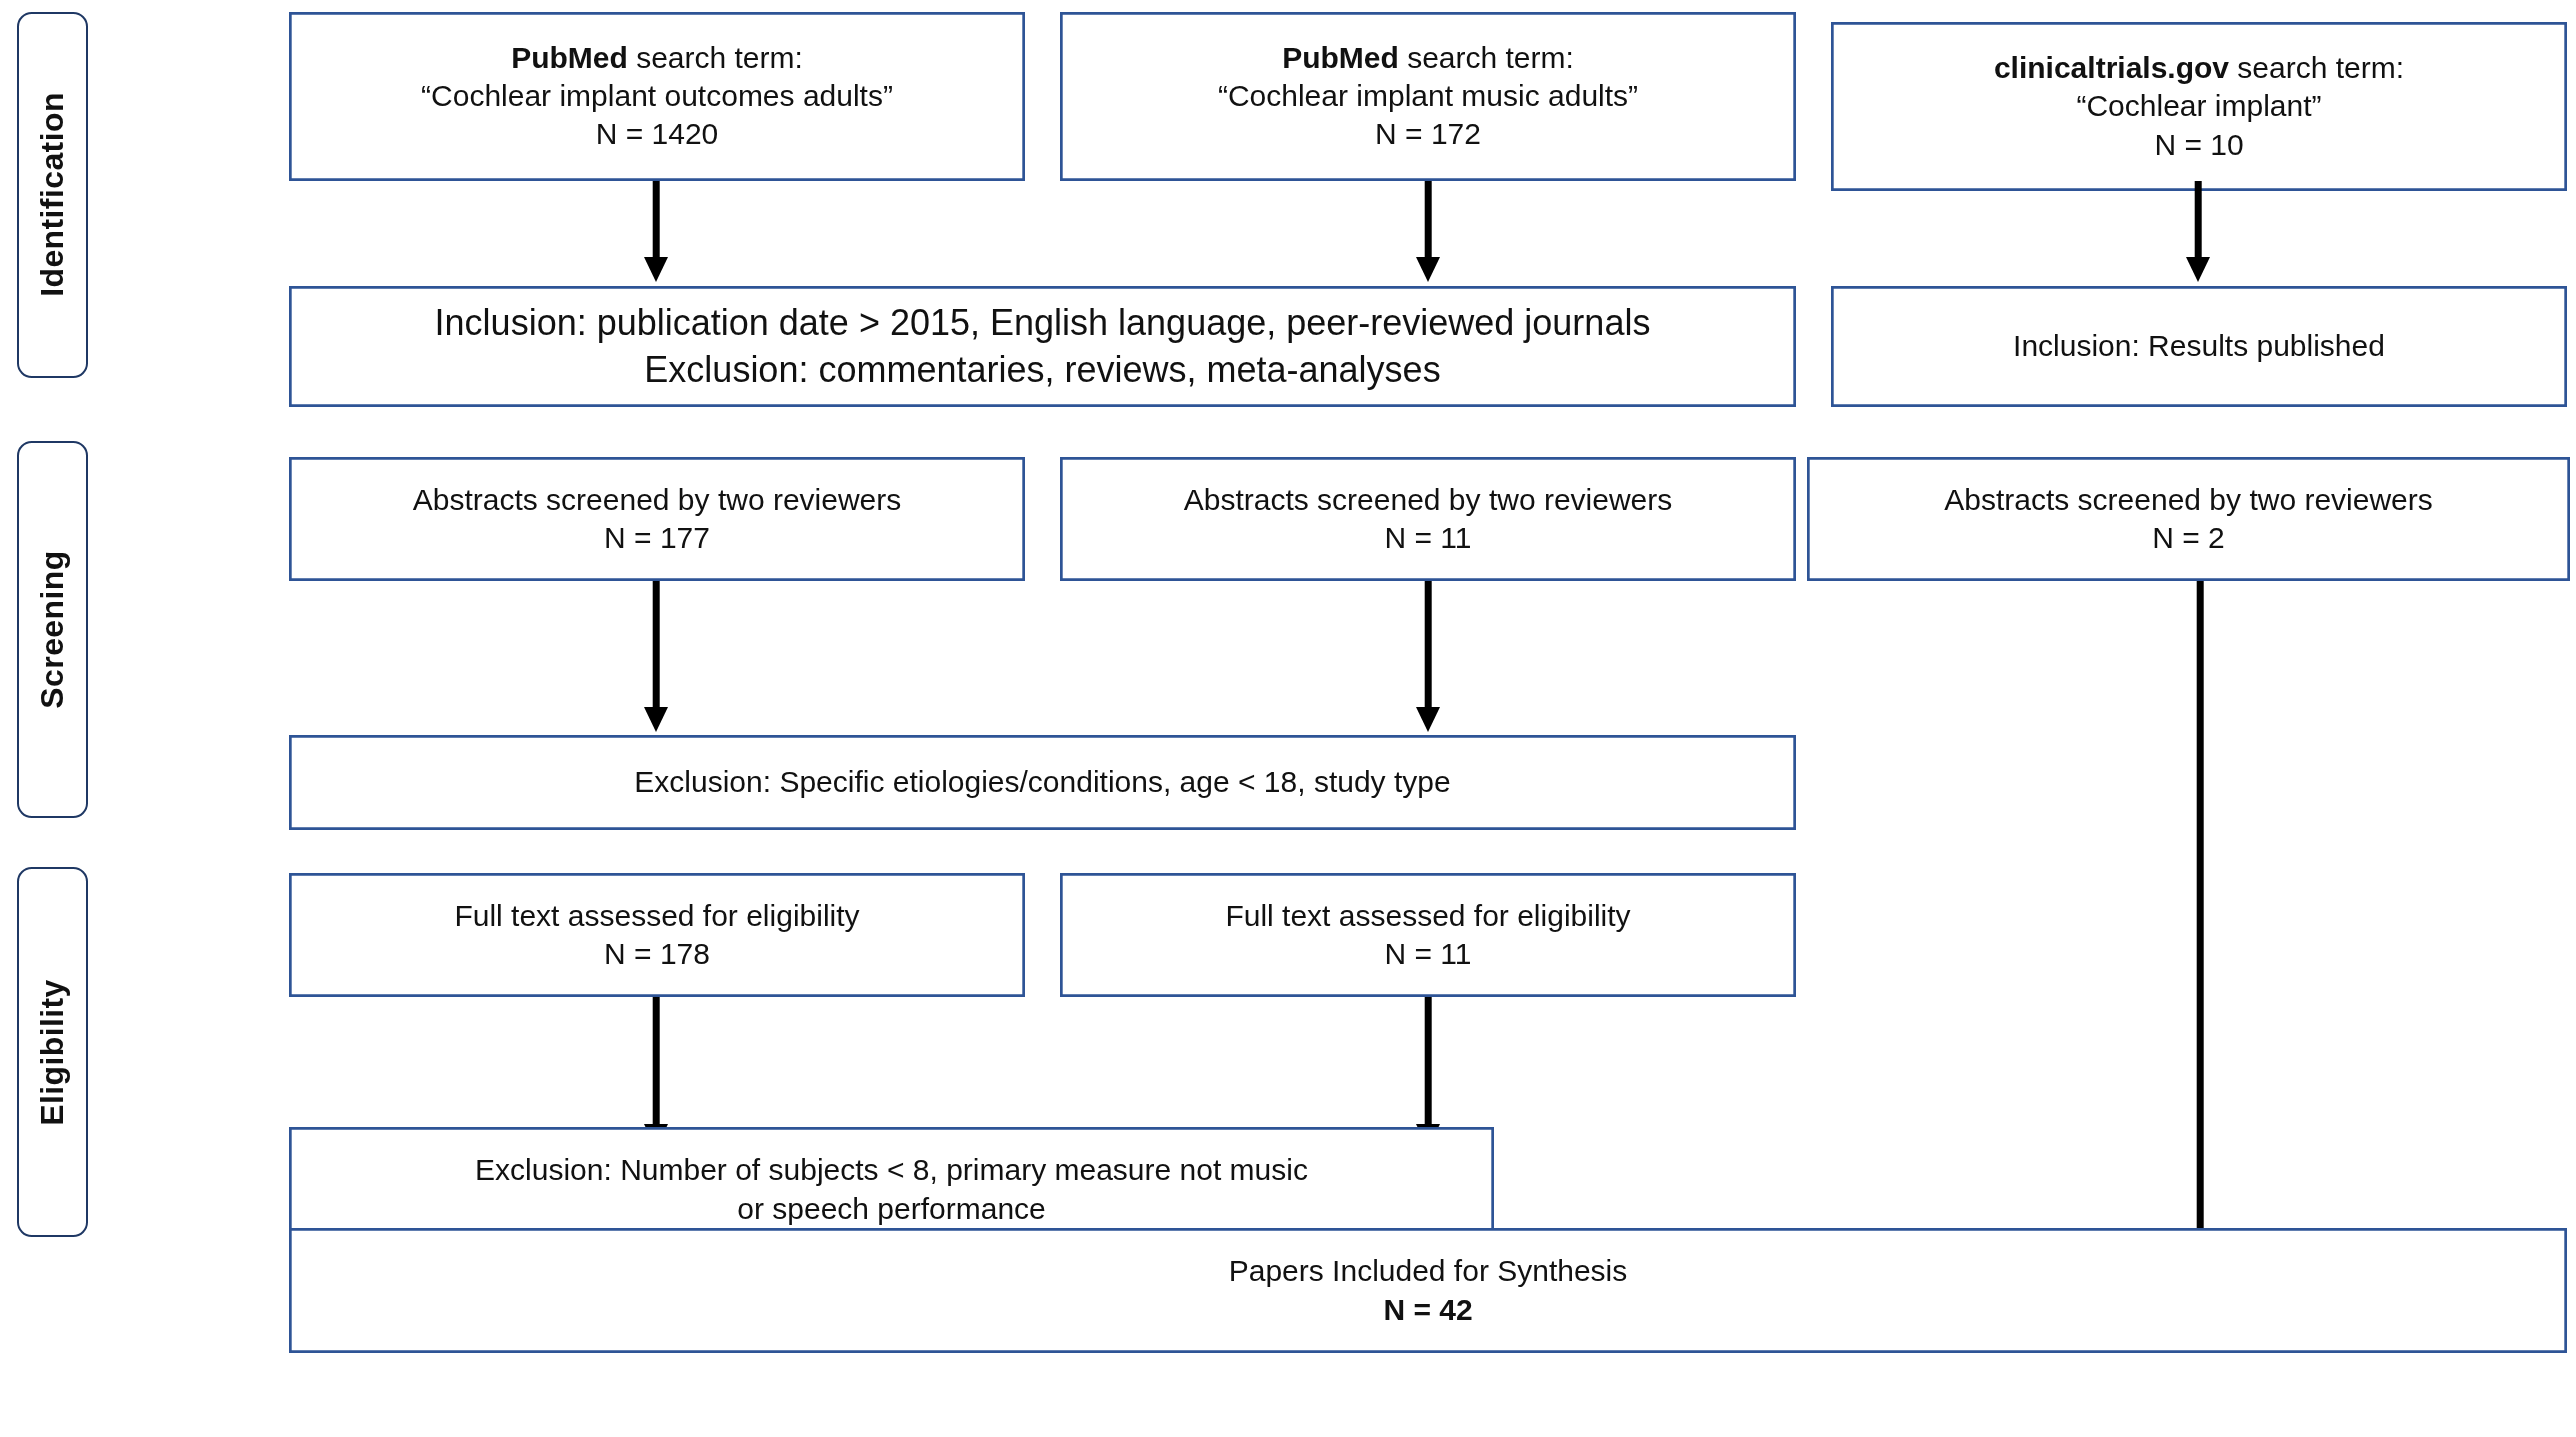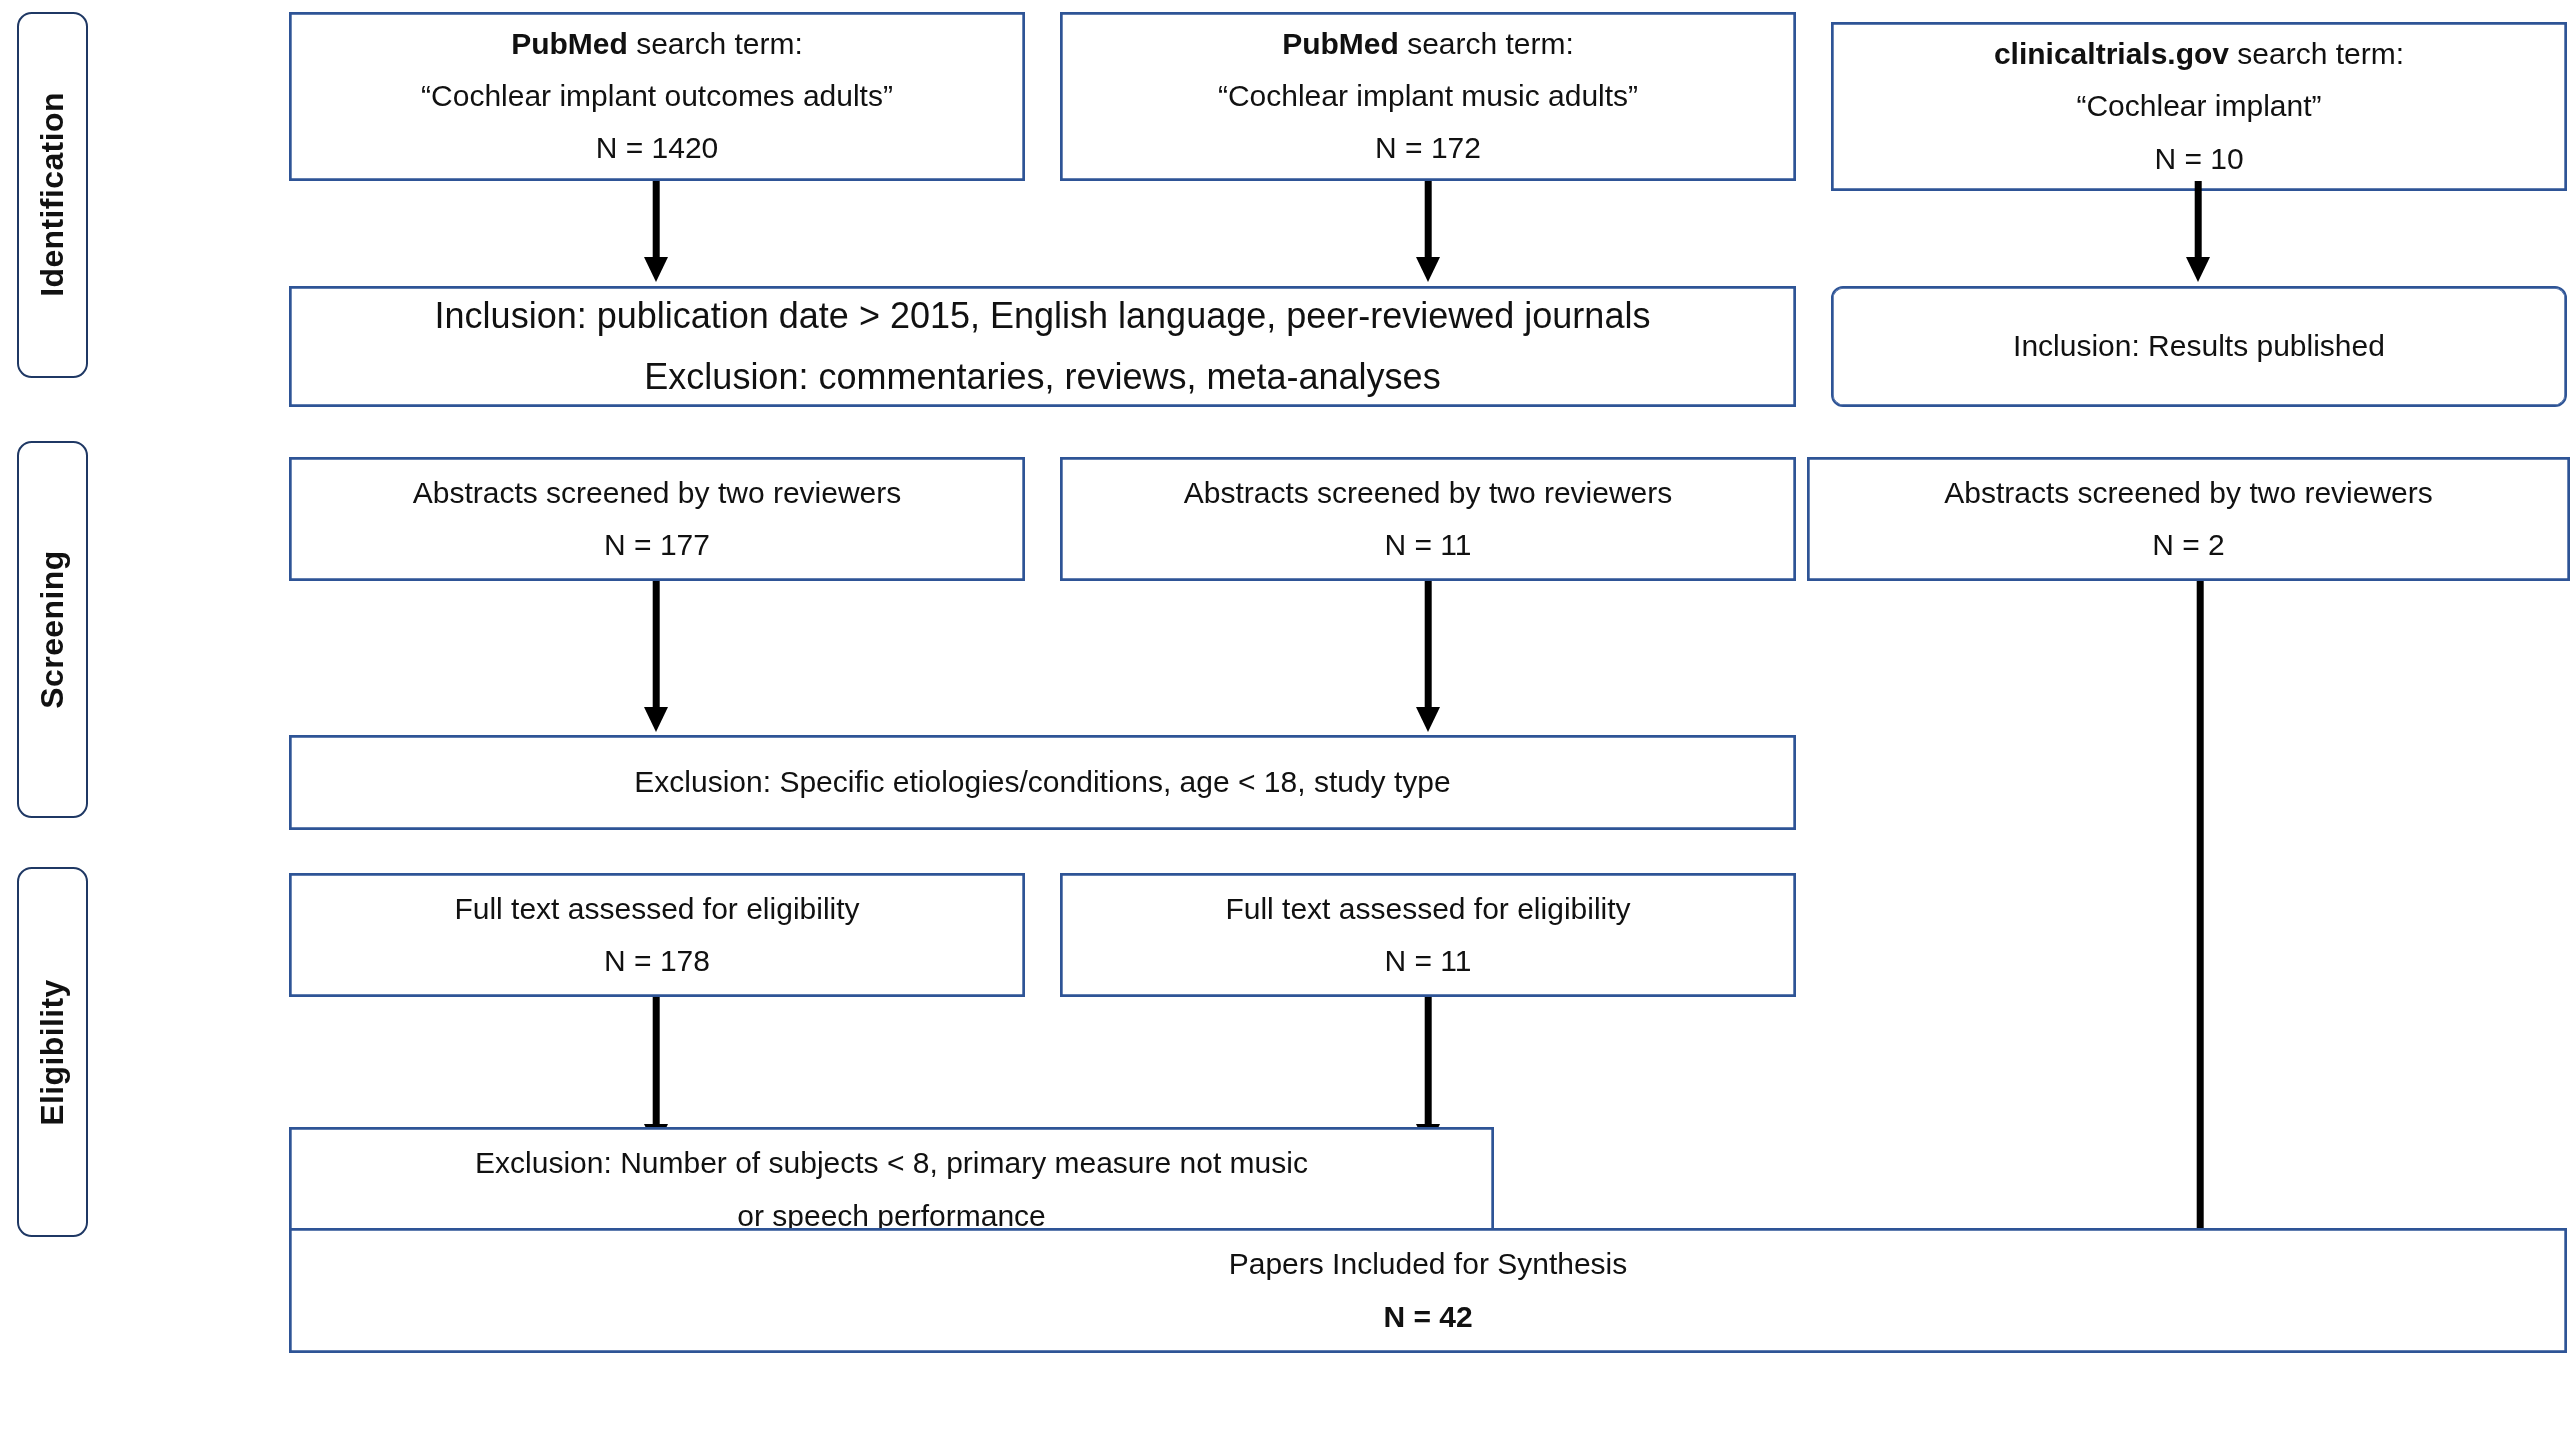--- a/index.html
+++ b/index.html
@@ -49,21 +49,21 @@
     text-align: center;
     color: #111111;
     font-size: 30px;
     line-height: 1.28;
     padding: 2.9px 10.3px;
   }
   .flow-box .line { display: block; white-space: nowrap; }
   .flow-box .b { font-weight: bold; }
 
   
-  .flow-box.heavy { border-width: 2.2px; box-shadow: inset 0 0 0 0.7px #2E5496; gap: 14px; }
+  .flow-box.heavy { border-width: 2.2px; box-shadow: inset 0 0 0 0.7px #2E5496; }
 
   
   .arrow {
     position: absolute;
     width: 0;
     height: 0;
   }
   .arrow .shaft {
     position: absolute;
     left: 50%;
@@ -129,21 +129,21 @@
   <div class="arrow" style="left:2198px; top:181px;">
     <div class="shaft" style="height:79px;"></div>
     <div class="head" style="top:76px;"></div>
   </div>
 
   <div class="flow-box heavy" style="left:289px; top:286px; width:1507px; height:121px; font-size:36px;">
     <span class="line">Inclusion: publication date &gt; 2015, English language, peer-reviewed journals</span>
     <span class="line">Exclusion: commentaries, reviews, meta-analyses</span>
   </div>
 
-  <div class="flow-box heavy" style="left:1831px; top:286px; width:736px; height:121px;border-radius:12px;">
+  <div class="flow-box heavy" style="left:1831px; top:286px; width:736px; height:121px;">
     <span class="line">Inclusion: Results published</span>
   </div>
 
   <div class="flow-box heavy" style="left:289px; top:457px; width:736px; height:124px;">
     <span class="line">Abstracts screened by two reviewers</span>
     <span class="line">N = 177</span>
   </div>
 
   <div class="flow-box heavy" style="left:1060px; top:457px; width:736px; height:124px;">
     <span class="line">Abstracts screened by two reviewers</span>

